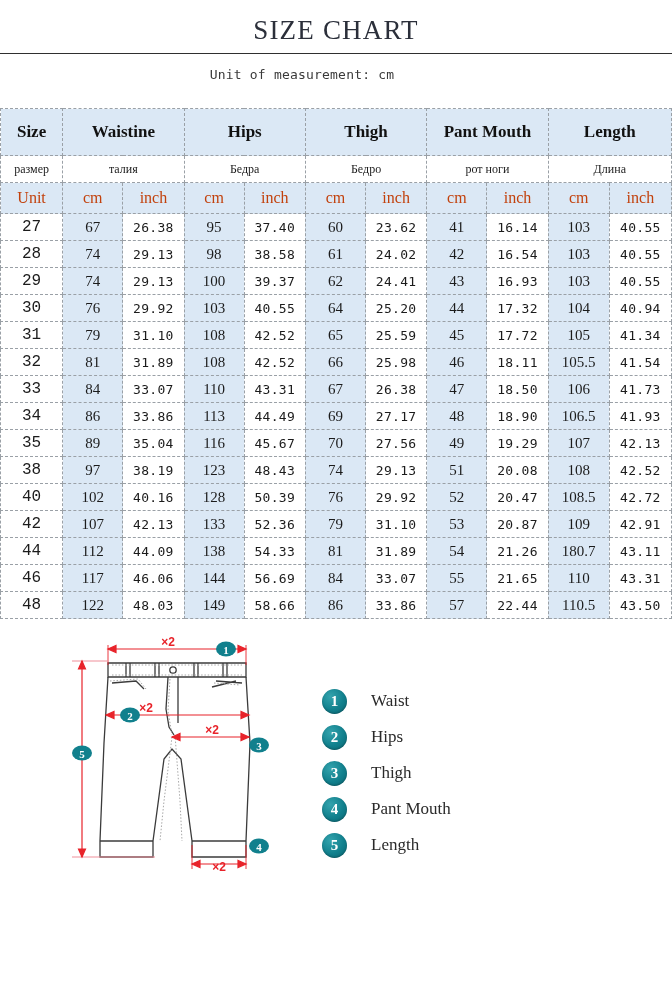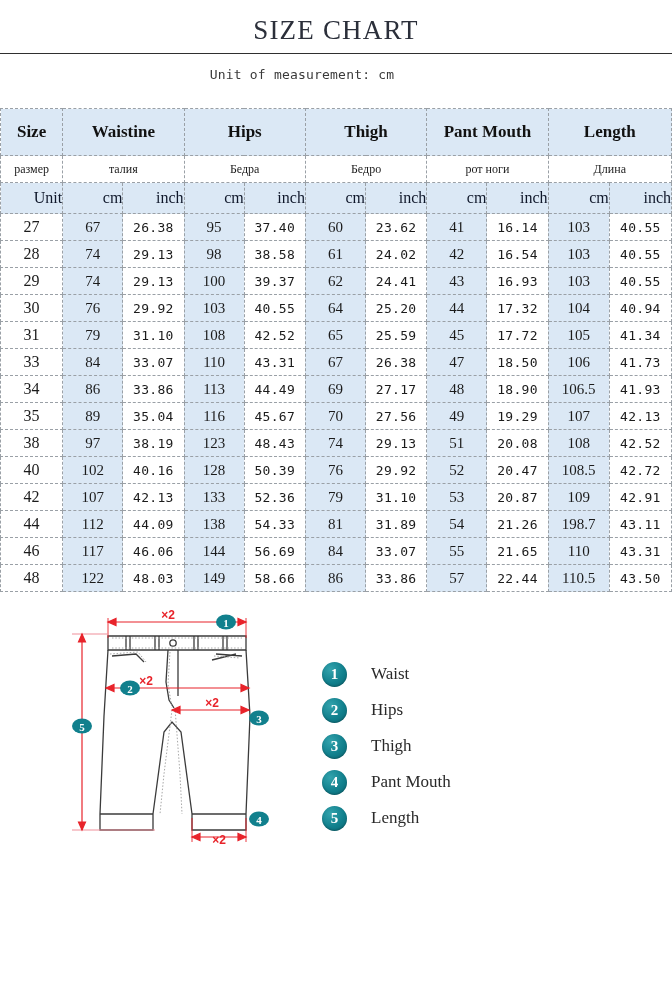--- a/index.html
+++ b/index.html
@@ -80,27 +80,26 @@
     background: #ffffff;
     font-family: "Liberation Serif", "DejaVu Serif", serif;
     font-size: 12px;
     color: #1b1b1b;
   }
   tr.hdr-unit td {
     height: 31px;
     background: #dbe8f5;
     font-family: "Liberation Serif", "DejaVu Serif", serif;
     font-size: 16px;
-    color: #0f172a;
-    text-align: right;
+    color: #c2410c;
   }
   tr.data-row td { height: 27px; }
   td.size-cell {
     background: #ffffff;
-    font-family: Liberation Serif, serif;
+    font-family: Liberation Mono, monospace;
     font-weight: bold;
     font-size: 16px;
     color: #111111;
   }
   td.cm-cell {
     background: #dbe8f5;
     font-family: "Liberation Serif", "DejaVu Serif", serif;
     font-size: 15px;
     color: #1a1a2a;
   }
@@ -274,20 +273,33 @@
             <td class="cm-cell">108</td>
             <td class="inch-cell">42.52</td>
             <td class="cm-cell">65</td>
             <td class="inch-cell">25.59</td>
             <td class="cm-cell">45</td>
             <td class="inch-cell">17.72</td>
             <td class="cm-cell">105</td>
             <td class="inch-cell">41.34</td>
           </tr>
           <tr class="data-row">
+            <td class="size-cell">32</td>
+            <td class="cm-cell">81</td>
+            <td class="inch-cell">31.89</td>
+            <td class="cm-cell">108</td>
+            <td class="inch-cell">42.52</td>
+            <td class="cm-cell">66</td>
+            <td class="inch-cell">25.98</td>
+            <td class="cm-cell">46</td>
+            <td class="inch-cell">18.11</td>
+            <td class="cm-cell">105.5</td>
+            <td class="inch-cell">41.54</td>
+          </tr>
+          <tr class="data-row">
             <td class="size-cell">33</td>
             <td class="cm-cell">84</td>
             <td class="inch-cell">33.07</td>
             <td class="cm-cell">110</td>
             <td class="inch-cell">43.31</td>
             <td class="cm-cell">67</td>
             <td class="inch-cell">26.38</td>
             <td class="cm-cell">47</td>
             <td class="inch-cell">18.50</td>
             <td class="cm-cell">106</td>
@@ -361,21 +373,21 @@
           <tr class="data-row">
             <td class="size-cell">44</td>
             <td class="cm-cell">112</td>
             <td class="inch-cell">44.09</td>
             <td class="cm-cell">138</td>
             <td class="inch-cell">54.33</td>
             <td class="cm-cell">81</td>
             <td class="inch-cell">31.89</td>
             <td class="cm-cell">54</td>
             <td class="inch-cell">21.26</td>
-            <td class="cm-cell">198.7</td>
+            <td class="cm-cell">180.7</td>
             <td class="inch-cell">43.11</td>
           </tr>
           <tr class="data-row">
             <td class="size-cell">46</td>
             <td class="cm-cell">117</td>
             <td class="inch-cell">46.06</td>
             <td class="cm-cell">144</td>
             <td class="inch-cell">56.69</td>
             <td class="cm-cell">84</td>
             <td class="inch-cell">33.07</td>

